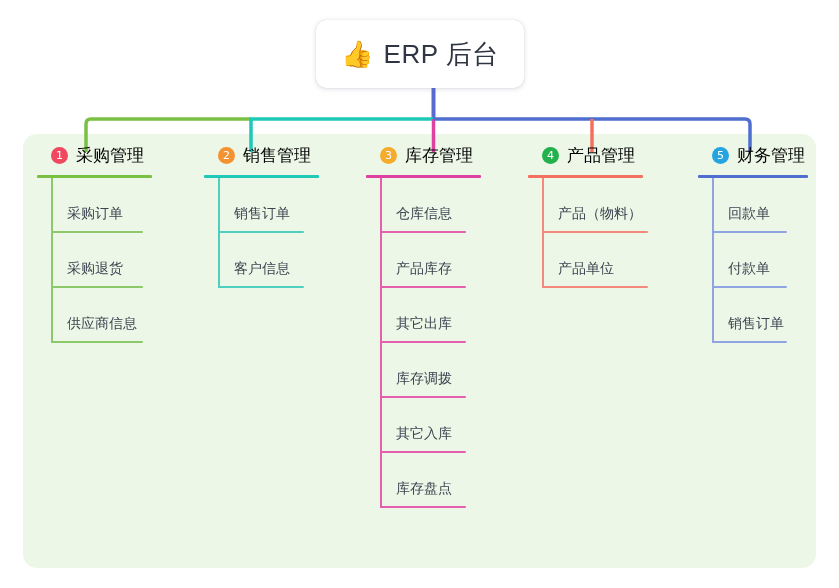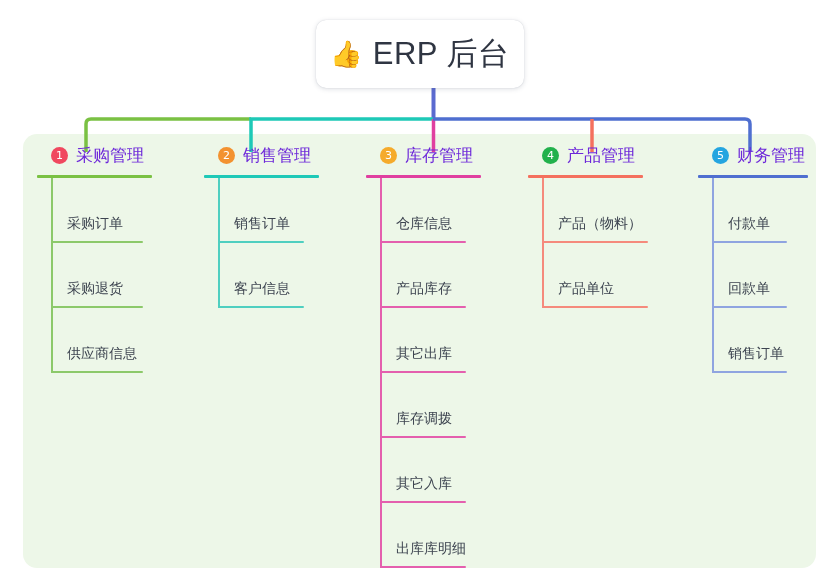--- a/index.html
+++ b/index.html
@@ -36,21 +36,21 @@
     justify-content: center;
     gap: 10px;
     box-sizing: border-box;
   }
   #root-node .root-emoji {
     font-size: 26px;
     line-height: 1;
     color: #f0b429;
   }
   #root-node .root-label {
-    font-size: 31px;
+    font-size: 26px;
     color: #2f3542;
     letter-spacing: 0.5px;
     white-space: nowrap;
   }
 
   
   #connectors {
     position: absolute;
     left: 0;
     top: 0;
@@ -89,21 +89,21 @@
     border-radius: 50%;
     color: #ffffff;
     font-size: 11px;
     line-height: 17px;
     text-align: center;
     flex: 0 0 auto;
     font-family: "DejaVu Sans", sans-serif;
   }
   .col-title {
     font-size: 17px;
-    color: #6d28d9;
+    color: #000000;
     white-space: nowrap;
   }
   .header-rule {
     height: 3px;
     border-radius: 1px;
     margin-top: 6px;
   }
 
   .leaf-list {
     position: relative;
@@ -111,21 +111,21 @@
   }
   .spine {
     position: absolute;
     left: 14px;
     top: 0;
     bottom: 0;
     width: 2px;
   }
   .leaf {
     position: relative;
-    height: 65px;
+    height: 55px;
     box-sizing: border-box;
     font-family: Liberation Serif, serif;
   }
   .leaf-label {
     position: absolute;
     left: 30px;
     bottom: 10px;
     font-size: 14px;
     color: #3d4450;
     white-space: nowrap;
@@ -228,21 +228,21 @@
           </div>
           <div class="leaf">
             <span class="leaf-label">库存调拨</span>
             <div class="leaf-rule" style="background: rgb(228, 95, 174); width: 86px;"></div>
           </div>
           <div class="leaf">
             <span class="leaf-label">其它入库</span>
             <div class="leaf-rule" style="background: rgb(228, 95, 174); width: 86px;"></div>
           </div>
           <div class="leaf">
-            <span class="leaf-label">出库库明细</span>
+            <span class="leaf-label">库存盘点</span>
             <div class="leaf-rule" style="background: rgb(228, 95, 174); width: 86px;"></div>
           </div>
         </div>
       </div>
       <div class="column" style="left: 528px; width: 160px;">
         <div class="col-header">
           <span class="badge" style="background: rgb(34, 177, 76);">4</span>
           <span class="col-title">产品管理</span>
         </div>
         <div class="header-rule" style="background: rgb(244, 112, 94); width: 115px;"></div>
@@ -260,28 +260,28 @@
       </div>
       <div class="column" style="left: 698px; width: 125px;">
         <div class="col-header">
           <span class="badge" style="background: rgb(36, 165, 224);">5</span>
           <span class="col-title">财务管理</span>
         </div>
         <div class="header-rule" style="background: rgb(79, 111, 208); width: 110px;"></div>
         <div class="leaf-list">
           <div class="spine" style="background: rgb(143, 164, 224);"></div>
           <div class="leaf">
+            <span class="leaf-label">回款单</span>
+            <div class="leaf-rule" style="background: rgb(143, 164, 224); width: 75px;"></div>
+          </div>
+          <div class="leaf">
             <span class="leaf-label">付款单</span>
             <div class="leaf-rule" style="background: rgb(143, 164, 224); width: 75px;"></div>
           </div>
           <div class="leaf">
-            <span class="leaf-label">回款单</span>
-            <div class="leaf-rule" style="background: rgb(143, 164, 224); width: 75px;"></div>
-          </div>
-          <div class="leaf">
             <span class="leaf-label">销售订单</span>
             <div class="leaf-rule" style="background: rgb(143, 164, 224); width: 75px;"></div>
           </div>
         </div>
       </div>
     </div>
 
 </div>
 
 </body></html>

